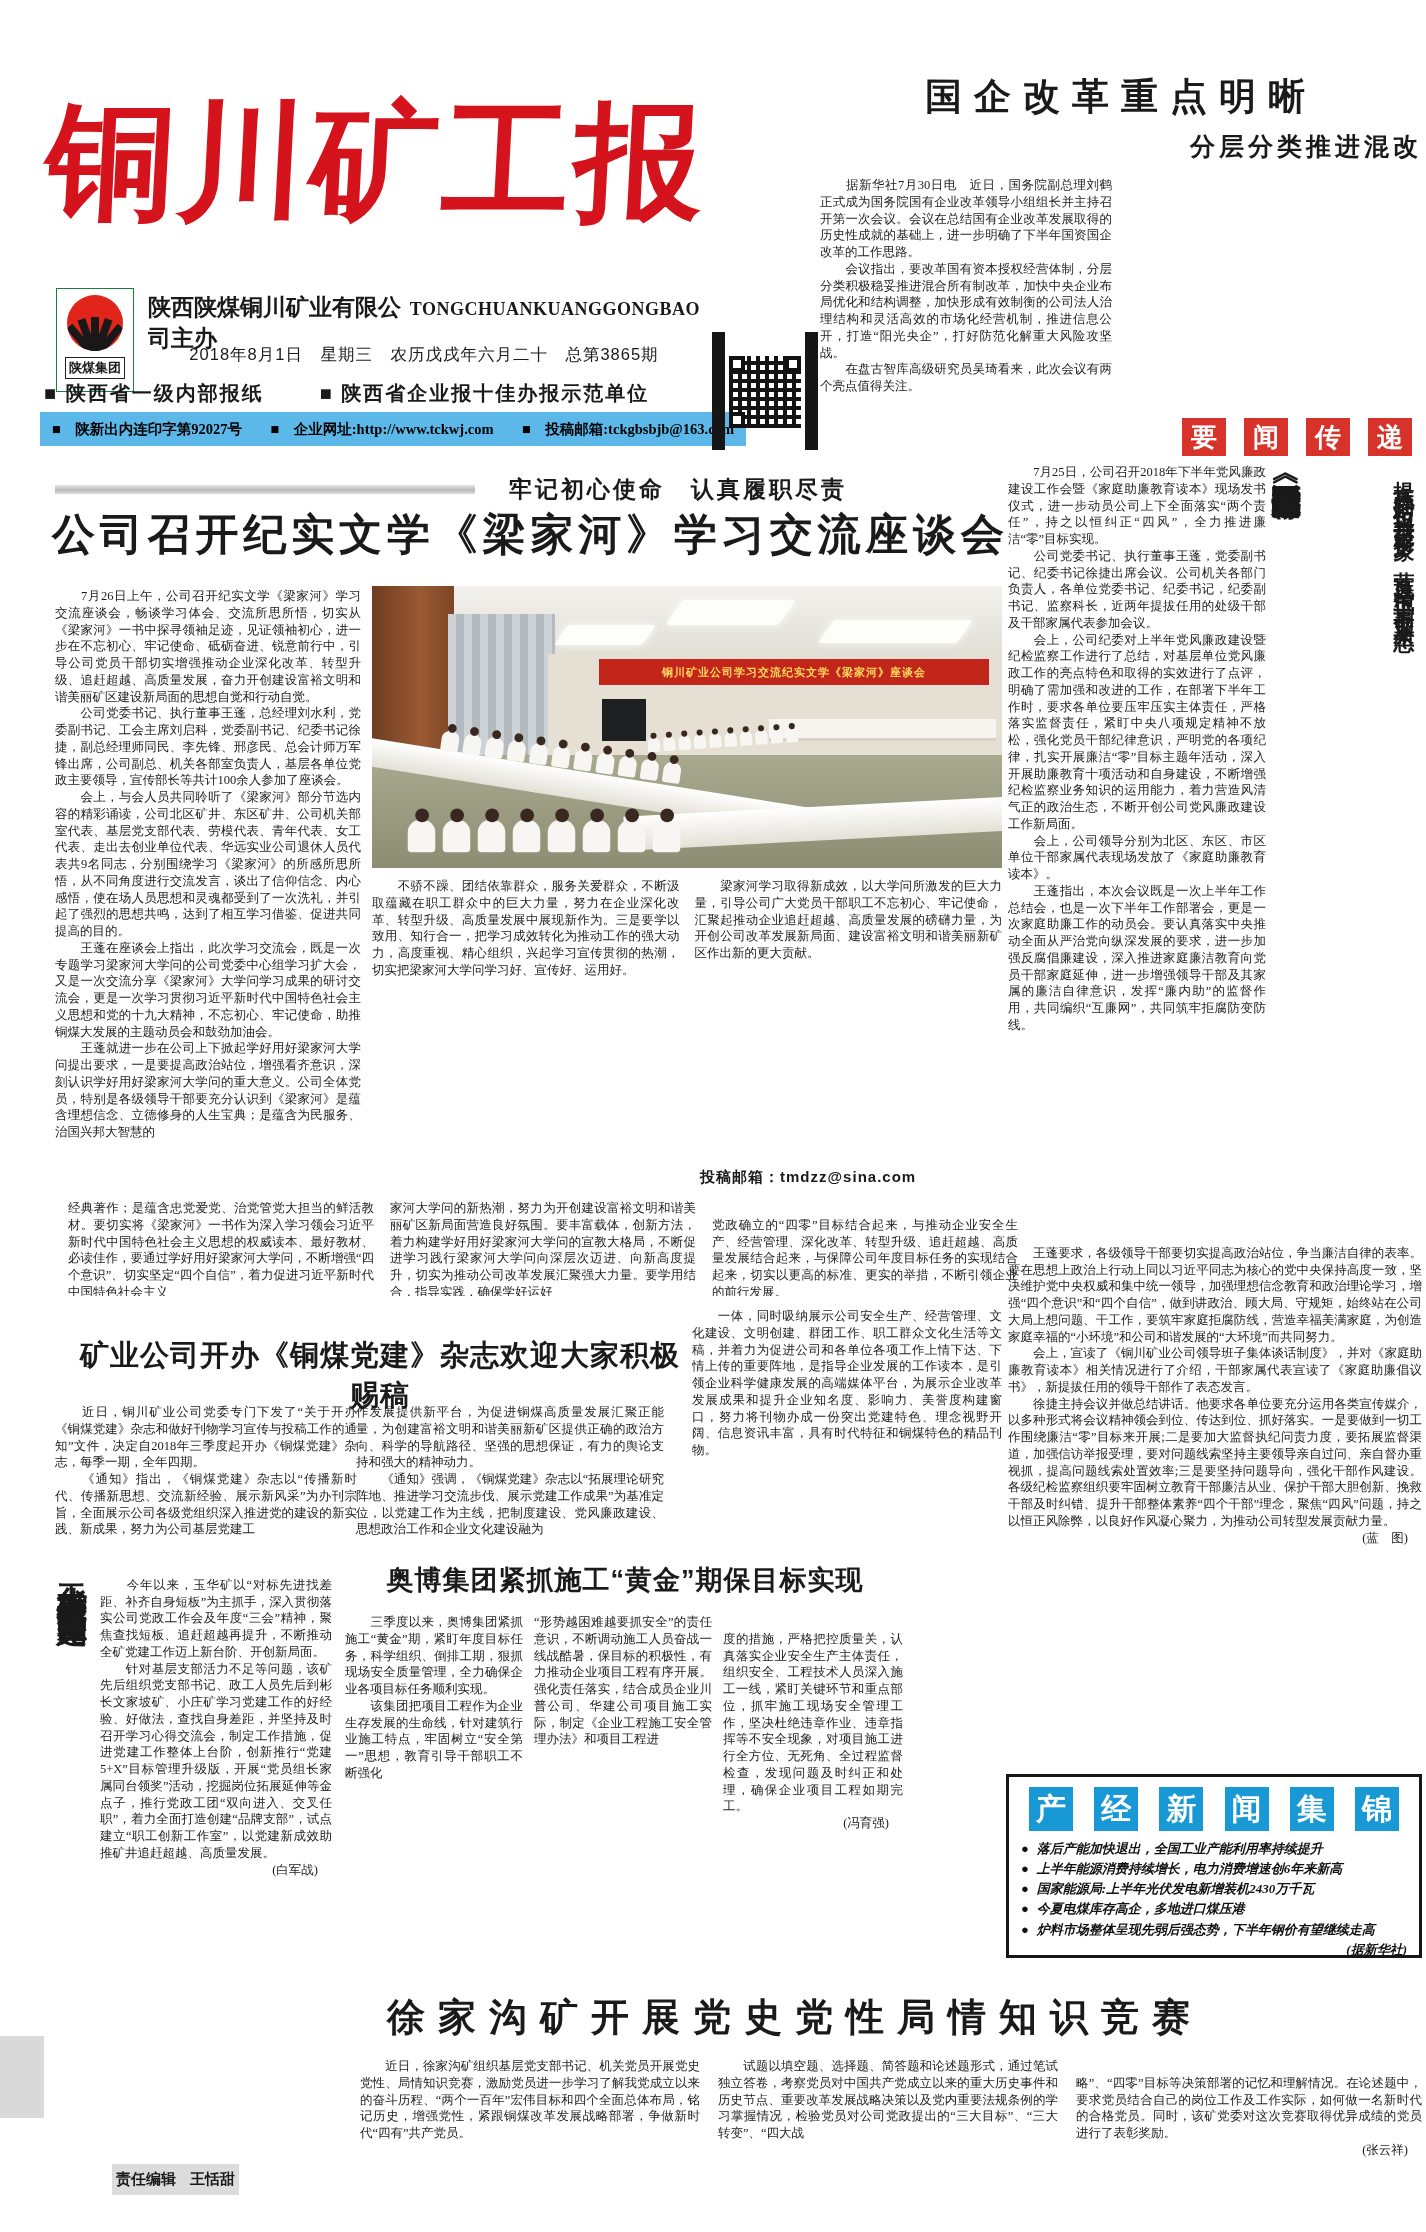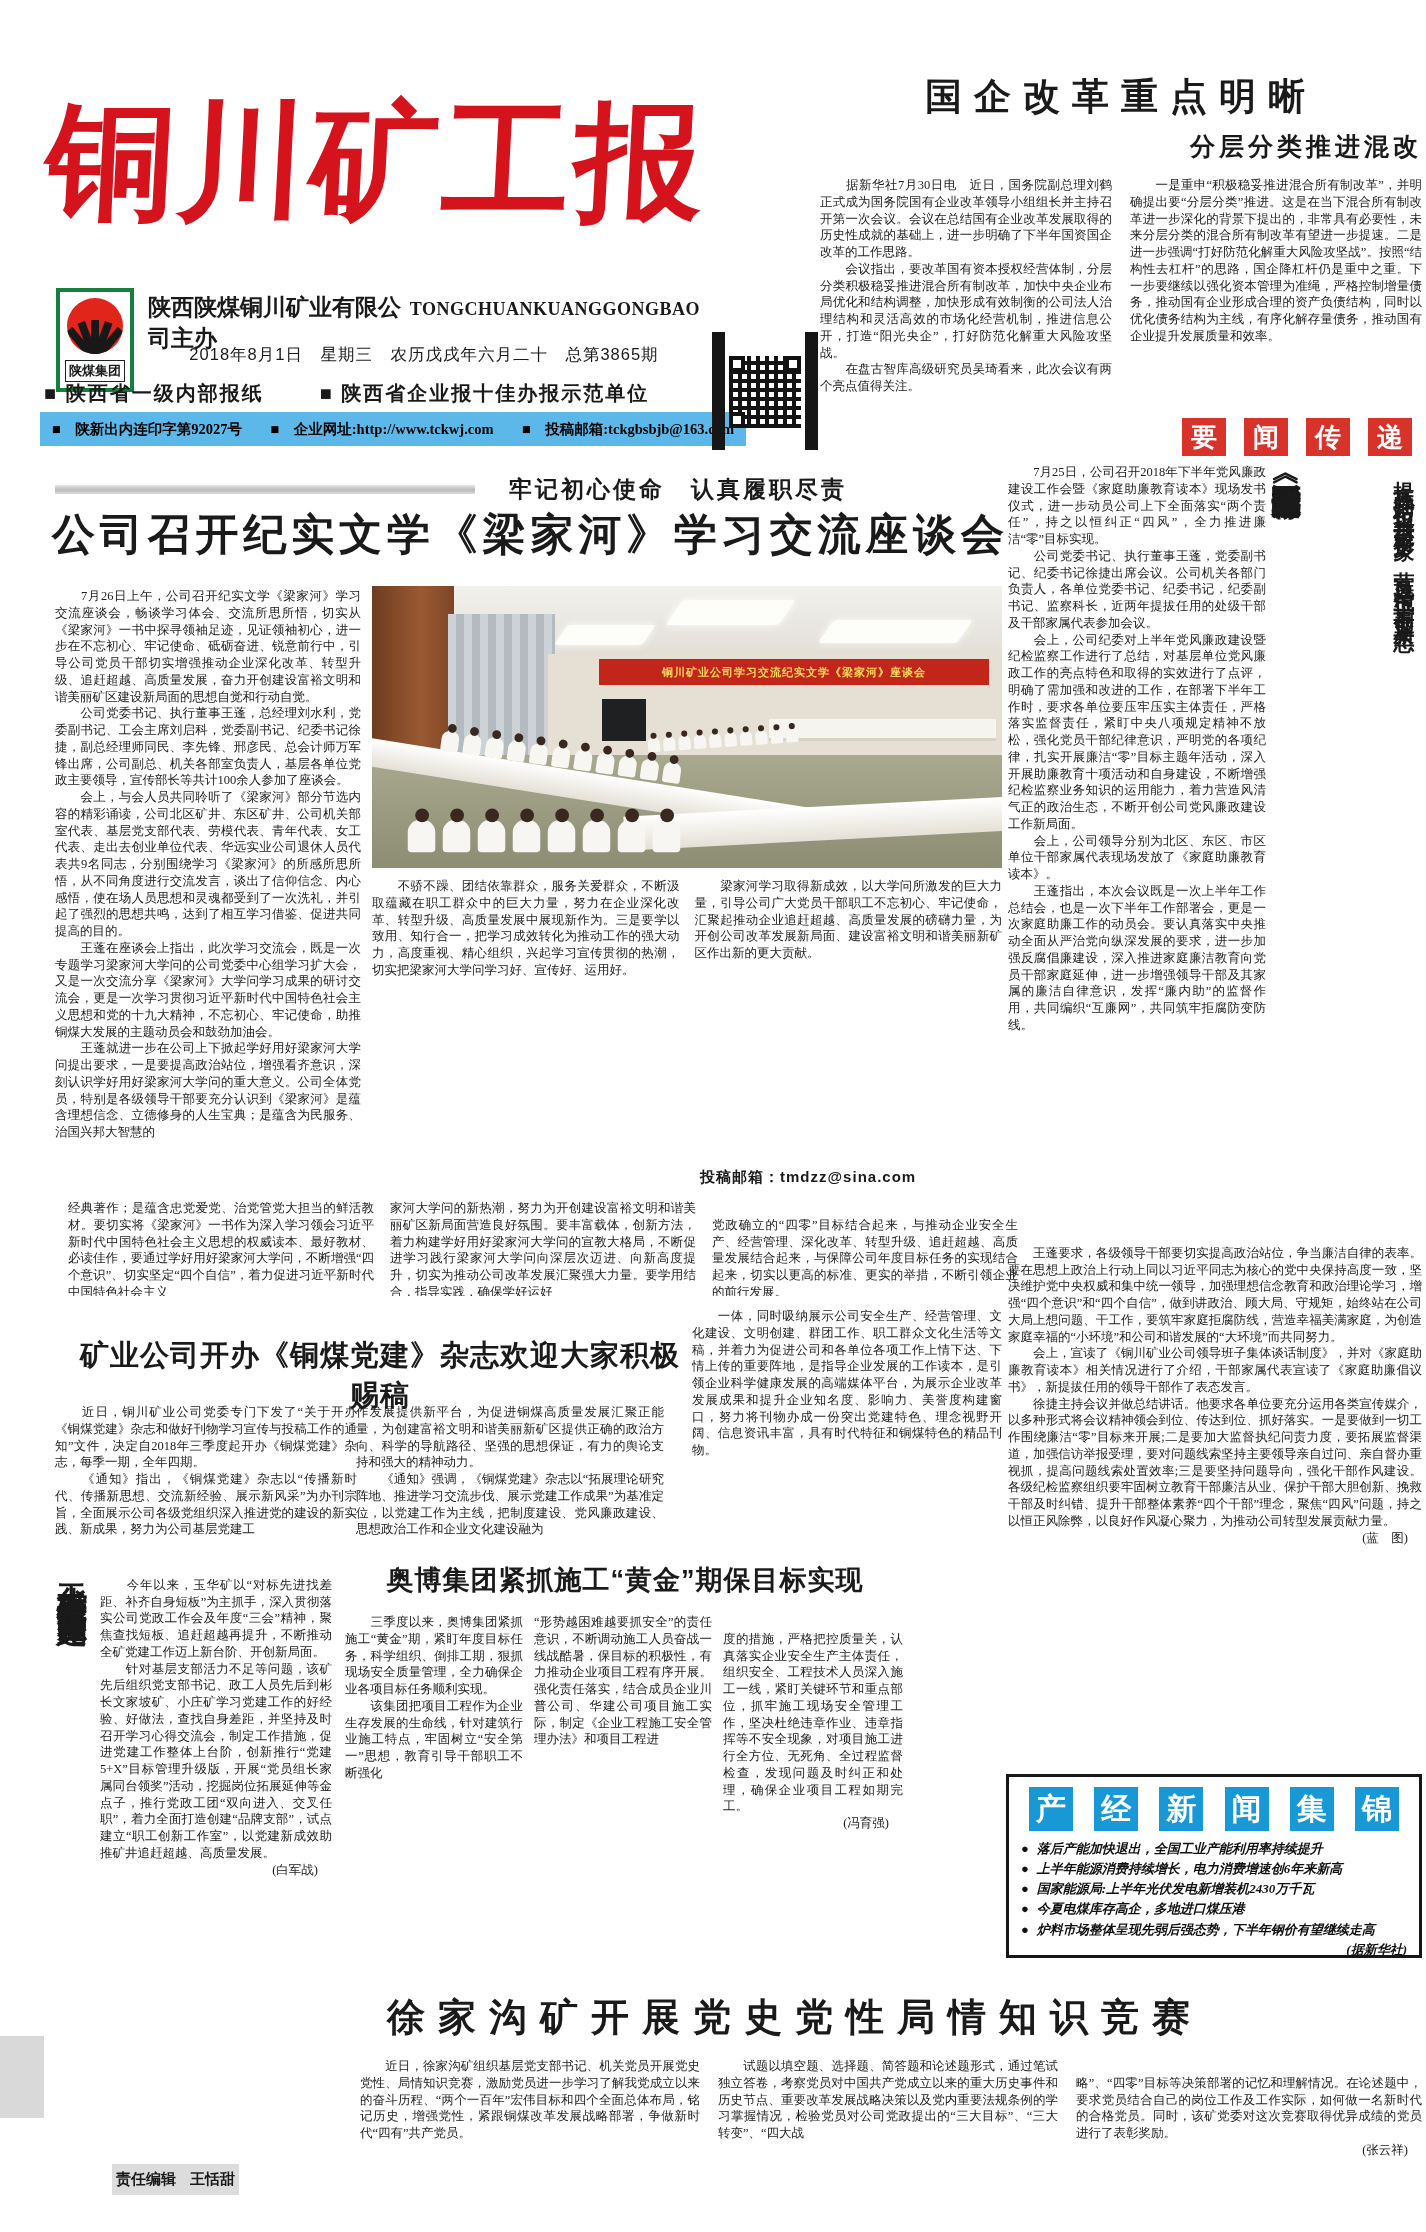--- a/index.html
+++ b/index.html
@@ -8,21 +8,21 @@
           overflow:hidden; color:#1a1a1a; }
   .abs { position:absolute; }
   .body-text { font-size:12.5px; line-height:1.34; overflow:hidden; white-space:pre-line;
                text-align:justify; color:#1c1c1c; }
   .sig { display:block; text-align:right; font-size:12.5px; padding-right:14px; }
 
   
   .mast-title { left:46px; top:64px; width:660px; height:222px; color:#d5131c;
     font-family:"Liberation Serif", serif; font-weight:bold; font-size:128px;
     letter-spacing:4px; line-height:1.55; text-align:center; transform:skewX(-3deg); }
-  .logo-box { left:56px; top:288px; width:78px; height:104px; border:4px solid #15803d;
+  .logo-box { left:56px; top:288px; width:78px; height:104px; border:1px solid #15803d;
     background:#fff; display:flex; flex-direction:column; align-items:center; padding-top:6px; }
   .logo-circle { width:56px; height:56px; border-radius:50%; background:#e1251b; position:relative; overflow:hidden; }
   .logo-circle i { position:absolute; bottom:-6px; left:50%; width:8px; height:40px; background:#181818;
     transform-origin:bottom center; }
   .logo-circle i:nth-child(1){ transform:translateX(-50%) rotate(-40deg); }
   .logo-circle i:nth-child(2){ transform:translateX(-50%) rotate(-20deg); }
   .logo-circle i:nth-child(3){ transform:translateX(-50%); }
   .logo-circle i:nth-child(4){ transform:translateX(-50%) rotate(20deg); }
   .logo-circle i:nth-child(5){ transform:translateX(-50%) rotate(40deg); }
   .logo-label { margin-top:6px; font-size:13px; font-weight:bold; border:1px solid #222;
@@ -202,21 +202,20 @@
     <div class="qr-bar"></div>
   </div>
 
   <div class="abs gq">
     <div class="gq-title">国企改革重点明晰</div>
     <div class="gq-sub">分层分类推进混改</div>
     <div class="gq-cols">
       <div class="body-text">　　据新华社7月30日电　近日，国务院副总理刘鹤正式成为国务院国有企业改革领导小组组长并主持召开第一次会议。会议在总结国有企业改革发展取得的历史性成就的基础上，进一步明确了下半年国资国企改革的工作思路。
 　　会议指出，要改革国有资本授权经营体制，分层分类积极稳妥推进混合所有制改革，加快中央企业布局优化和结构调整，加快形成有效制衡的公司法人治理结构和灵活高效的市场化经营机制，推进信息公开，打造“阳光央企”，打好防范化解重大风险攻坚战。
 　　在盘古智库高级研究员吴琦看来，此次会议有两个亮点值得关注。</div>
-      <div class="body-text">　　一是重申“积极稳妥推进混合所有制改革”，并明确提出要“分层分类”推进。这是在当下混合所有制改革进一步深化的背景下提出的，非常具有必要性，未来分层分类的混合所有制改革有望进一步提速。二是进一步强调“打好防范化解重大风险攻坚战”。按照“结构性去杠杆”的思路，国企降杠杆仍是重中之重。下一步要继续以强化资本管理为准绳，严格控制增量债务，推动国有企业形成合理的资产负债结构，同时以优化债务结构为主线，有序化解存量债务，推动国有企业提升发展质量和效率。</div>
     </div>
     <div class="badge">
       <span>要</span>
       <span>闻</span>
       <span>传</span>
       <span>递</span>
     </div>
   </div>
 
   <div class="abs kicker">

